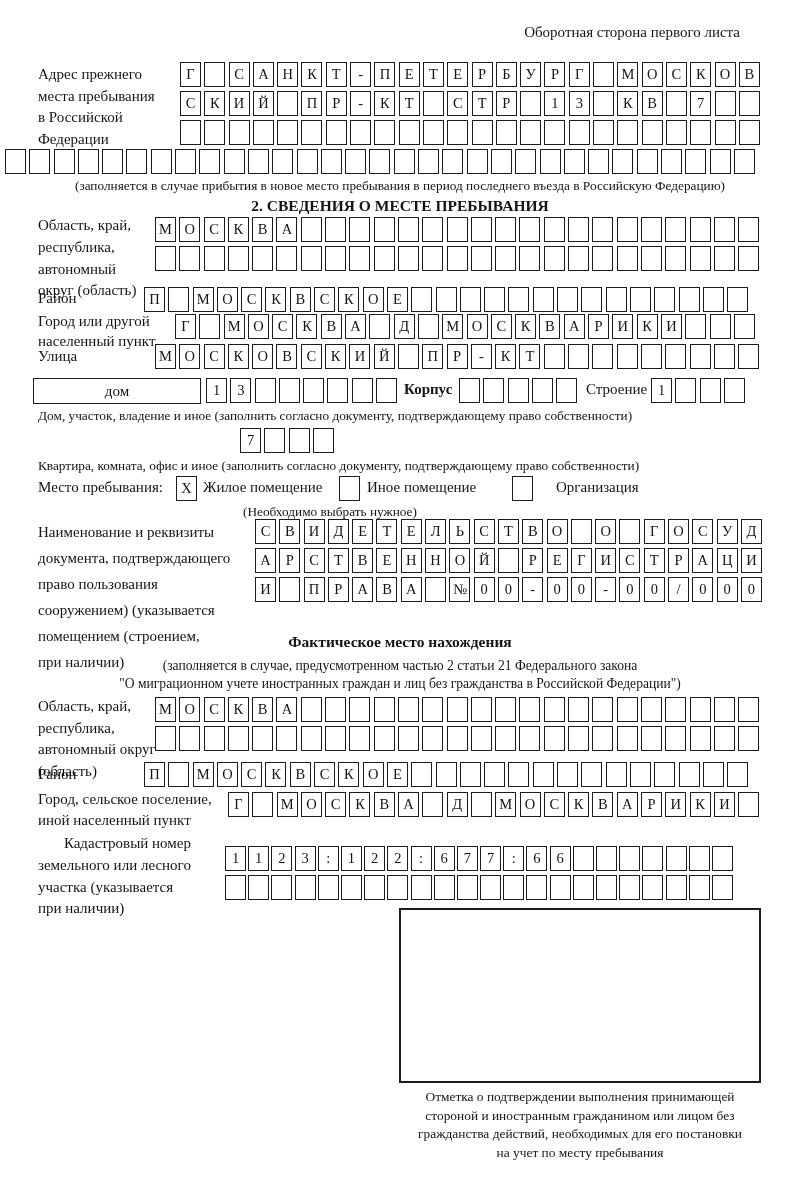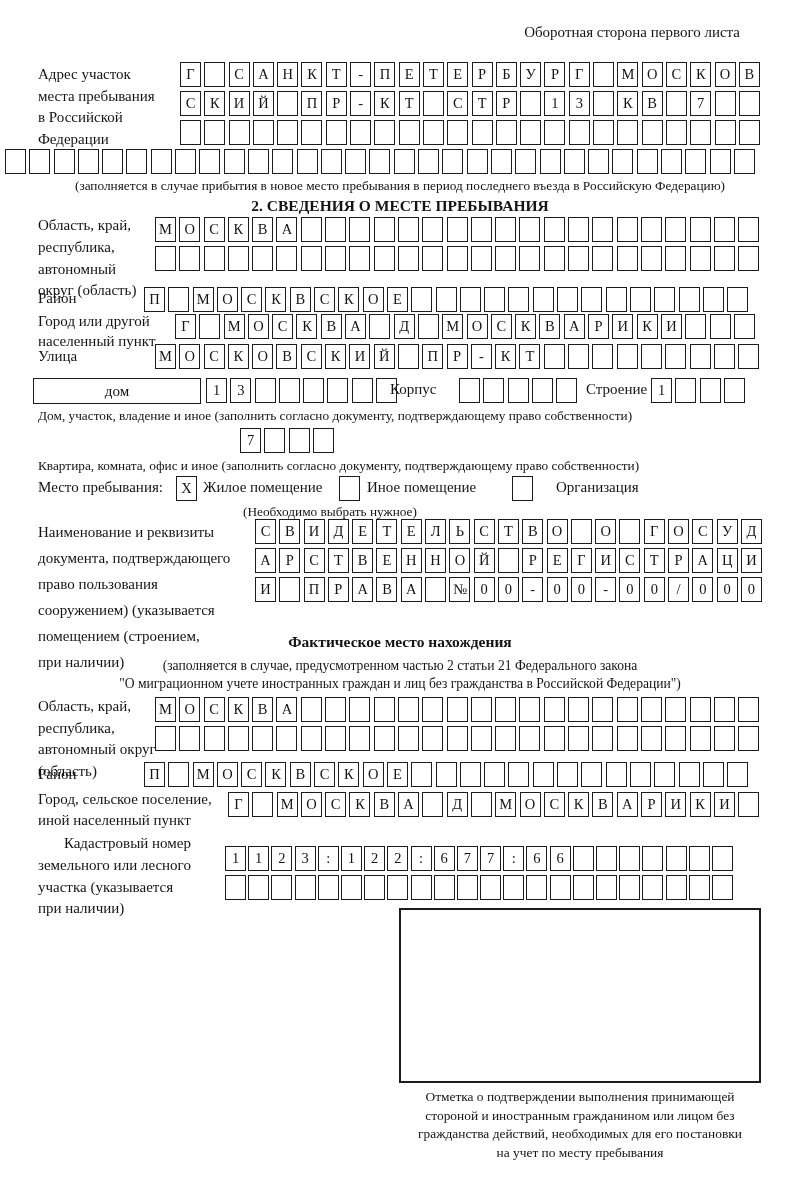--- a/index.html
+++ b/index.html
@@ -21,21 +21,21 @@
   .scap{font-size:13.4px;line-height:18.6px;text-align:center;}
 </style>
 </head>
 <body>
 
 <div class="page">
 
   <div class="abs lbl" style="top:24px;right:60px;">Оборотная сторона первого листа</div>
 
   <div class="abs" style="left:38px;top:64px;">
-    <div class="lbl" style="line-height:21.5px;">Адрес участок</div>
+    <div class="lbl" style="line-height:21.5px;">Адрес прежнего</div>
     <div class="lbl" style="line-height:21.5px;">места пребывания</div>
     <div class="lbl" style="line-height:21.5px;">в Российской</div>
     <div class="lbl" style="line-height:21.5px;">Федерации</div>
   </div>
   <div class="bxrow" style="left:180px;top:62px;">
       <span class="bx">Г</span>
       <span class="bx"></span>
       <span class="bx">С</span>
       <span class="bx">А</span>
       <span class="bx">Н</span>
@@ -302,21 +302,21 @@
   <div class="bxrow" style="left:206px;top:378px;">
       <span class="bx">1</span>
       <span class="bx">3</span>
       <span class="bx"></span>
       <span class="bx"></span>
       <span class="bx"></span>
       <span class="bx"></span>
       <span class="bx"></span>
       <span class="bx"></span>
     </div>
-  <div class="abs lbl" style="left:390px;top:381px;">Корпус</div>
+  <div class="abs lbl" style="left:404px;top:381px;font-weight:bold;">Корпус</div>
   <div class="bxrow" style="left:459px;top:378px;">
       <span class="bx"></span>
       <span class="bx"></span>
       <span class="bx"></span>
       <span class="bx"></span>
       <span class="bx"></span>
     </div>
   <div class="abs lbl" style="left:586px;top:381px;">Строение</div>
   <div class="bxrow" style="left:651px;top:378px;">
       <span class="bx">1</span>

